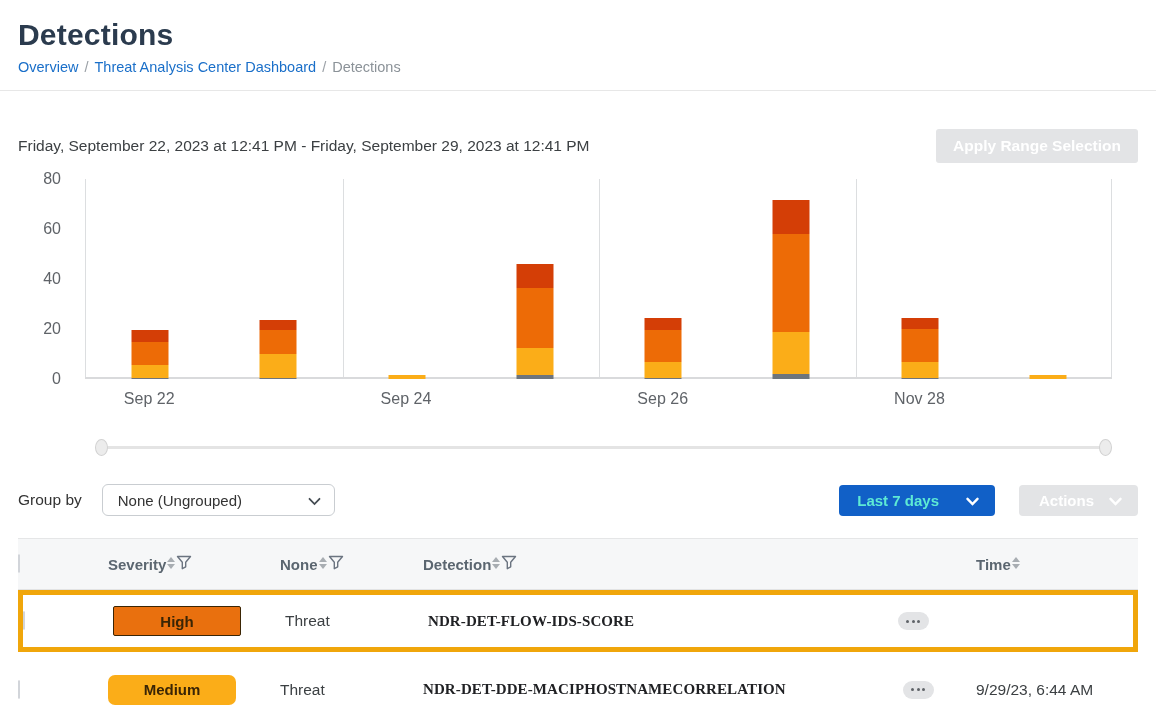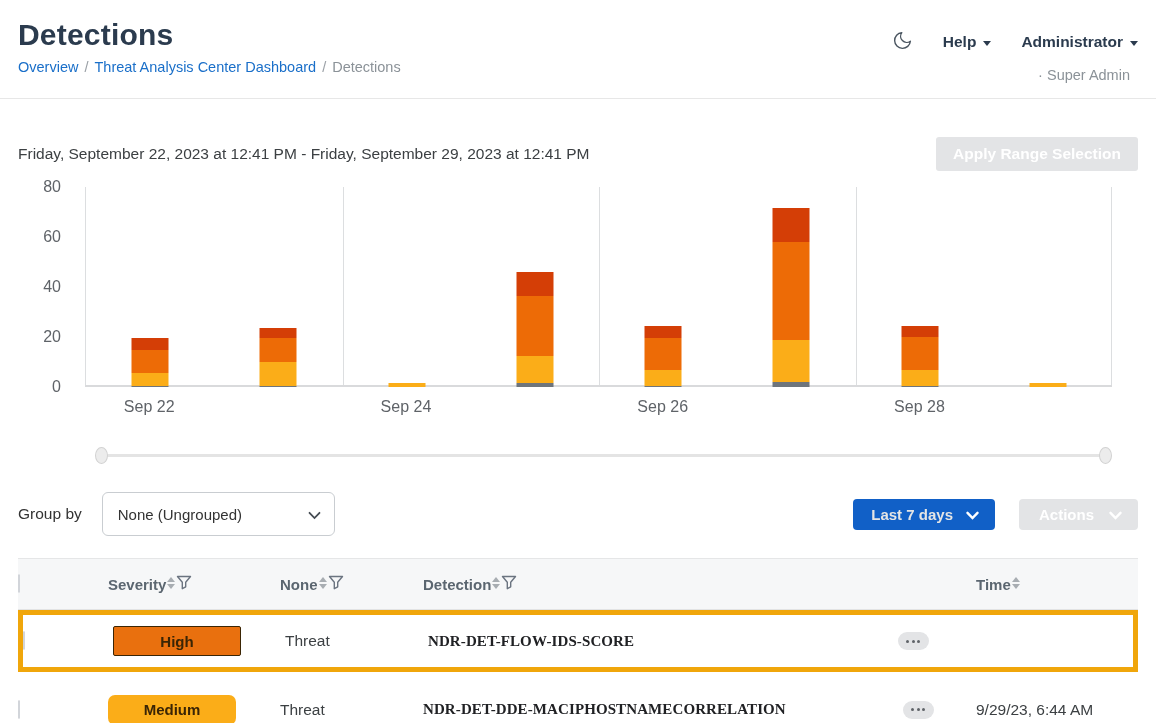--- a/index.html
+++ b/index.html
@@ -44,23 +44,23 @@
   
   .range-slider { position:relative; height:18px; margin:24px 26px 0 77px; }
   .slider-track { position:absolute; left:4px; right:4px; top:7px; height:3px; background:#e4e4e4; border-radius:2px; }
   .slider-handle { position:absolute; top:0; width:13px; height:17px; border-radius:50%; background:#ececec; border:1px solid #d2d2d2; cursor:ew-resize; }
   .handle-left { left:0; } .handle-right { right:0; }
 
   
   .toolbar { display:flex; justify-content:space-between; align-items:center; margin-top:27px; }
   .toolbar-left { display:flex; align-items:center; gap:20px; }
   .group-by-label { font-size:15.5px; color:#333; }
-  .select-box { display:flex; align-items:center; justify-content:space-between; width:233px; height:44px; border:1px solid #c9cdd1; border-radius:6px; padding:0 13px 0 15px; font-size:15px; color:#333; cursor:pointer; background:#fff; }
+  .select-box { display:flex; align-items:center; justify-content:space-between; width:233px; height:32px; border:1px solid #c9cdd1; border-radius:6px; padding:0 13px 0 15px; font-size:15px; color:#333; cursor:pointer; background:#fff; }
   .toolbar-right { display:flex; align-items:center; gap:24px; }
-  .blue-btn { display:flex; align-items:center; gap:13px; background:#1160c7; color:#e5e5e5; padding:7px 16px 7px 18px; font-size:15px; }
+  .blue-btn { display:flex; align-items:center; gap:27px; background:#1160c7; color:#5eead4; padding:7px 16px 7px 18px; font-size:15px; }
   .actions-btn { display:flex; align-items:center; gap:15px; padding:7px 16px 7px 20px; font-size:15px; }
 
   
   .det-table { margin-top:22px; }
   .t-row { display:grid; grid-template-columns:72px 172px 143px 1fr 60px 190px; align-items:center; }
   .t-head { background:#f6f7f8; height:52px; border-top:1px solid #e5e6e7; border-bottom:1px solid #e2e3e4; }
   .th-cell { display:flex; align-items:center; gap:0; font-size:15px; font-weight:700; color:#5b6670; padding-left:18px; }
   .th-time { padding-left:28px; }
   .cb { width:20px; height:20px; border:1.5px solid #d2d5da; border-radius:4px; background:#fff; cursor:pointer; margin:0 auto; }
   .body-row { height:76px; border-bottom:1px solid #ededee; background:#fff; }
@@ -78,40 +78,20 @@
 </head>
 <body>
 
 <div class="page-header">
   <div>
     <div class="page-title">Detections</div>
     <div class="breadcrumb">
       <a>Overview</a><span class="crumb-sep">/</span><a>Threat Analysis Center Dashboard</a><span class="crumb-sep">/</span><span class="crumb-current">Detections</span>
     </div>
   </div>
-  <div class="header-right">
-    <div class="header-right-row">
-      <button class="icon-btn">
-        <span>
-          <svg width="21" height="21" viewBox="0 0 24 24" fill="none" stroke="#4a5560" stroke-width="1.6" stroke-linejoin="round">
-              <path d="M21 12.79A9 9 0 1 1 11.21 3 7 7 0 0 0 21 12.79z"></path>
-            </svg>
-        </span>
-      </button>
-      <div class="menu-item">
-        <span>Help</span>
-        <span class="caret-down"></span>
-      </div>
-      <div class="menu-item">
-        <span>Administrator</span>
-        <span class="caret-down"></span>
-      </div>
-    </div>
-    <div class="super-admin">· Super Admin</div>
-  </div>
 </div>
 <hr class="header-divider">
 
 <div class="content">
 
   <div class="range-row">
     <div class="date-range">Friday, September 22, 2023 at 12:41 PM - Friday, September 29, 2023 at 12:41 PM</div>
     <button class="btn btn-disabled apply-btn">Apply Range Selection</button>
   </div>
 
@@ -170,21 +150,21 @@
         </div>
         <div class="bar" style="left: 93.75%;">
           <div class="bar-seg" style="height: 3.75px; background: rgb(251, 173, 24);"></div>
         </div>
       </div>
   </div>
   <div class="x-labels" id="x-labels">
       <div class="x-label" style="left: 6.25%;">Sep 22</div>
       <div class="x-label" style="left: 31.25%;">Sep 24</div>
       <div class="x-label" style="left: 56.25%;">Sep 26</div>
-      <div class="x-label" style="left: 81.25%;">Sep 28</div>
+      <div class="x-label" style="left: 81.25%;">Nov 28</div>
     </div>
 
   <div class="range-slider">
     <div class="slider-track"></div>
     <div class="slider-handle handle-left"></div>
     <div class="slider-handle handle-right"></div>
   </div>
 
   <div class="toolbar">
     <div class="toolbar-left">

